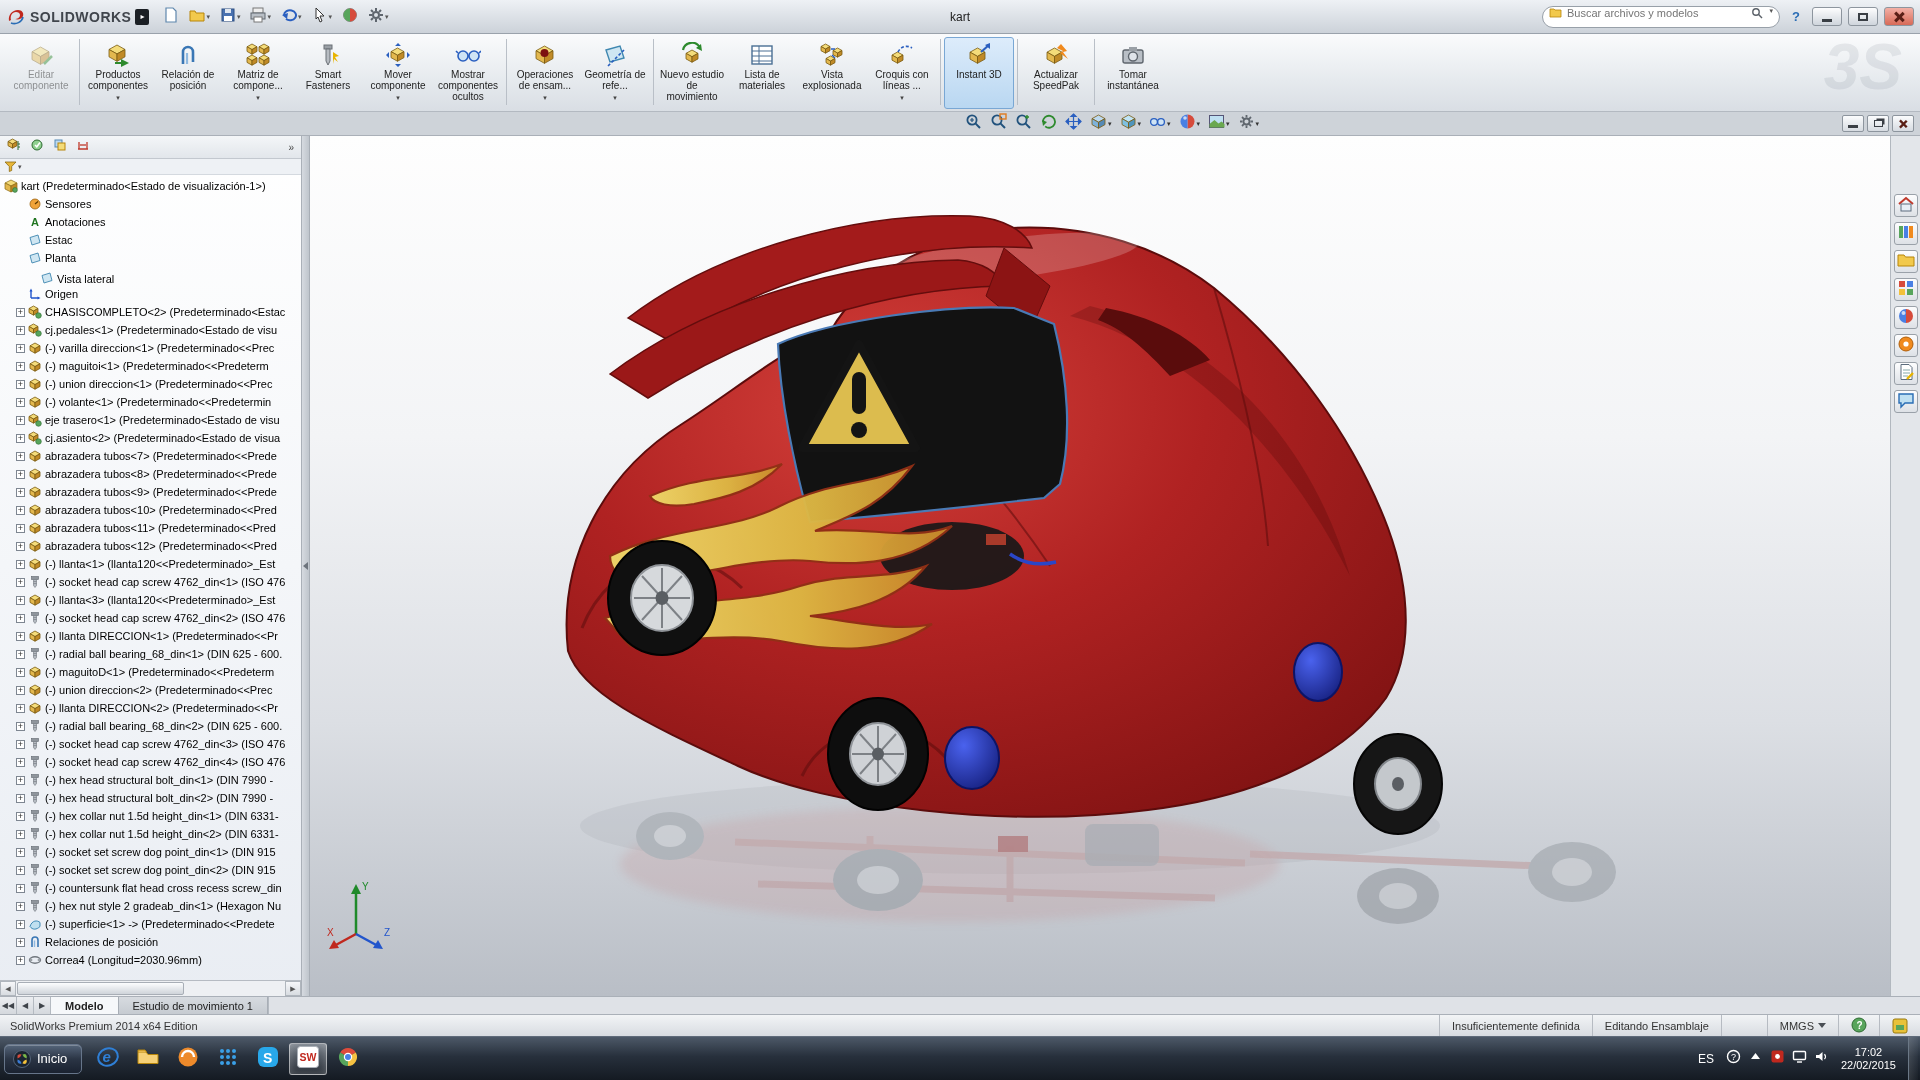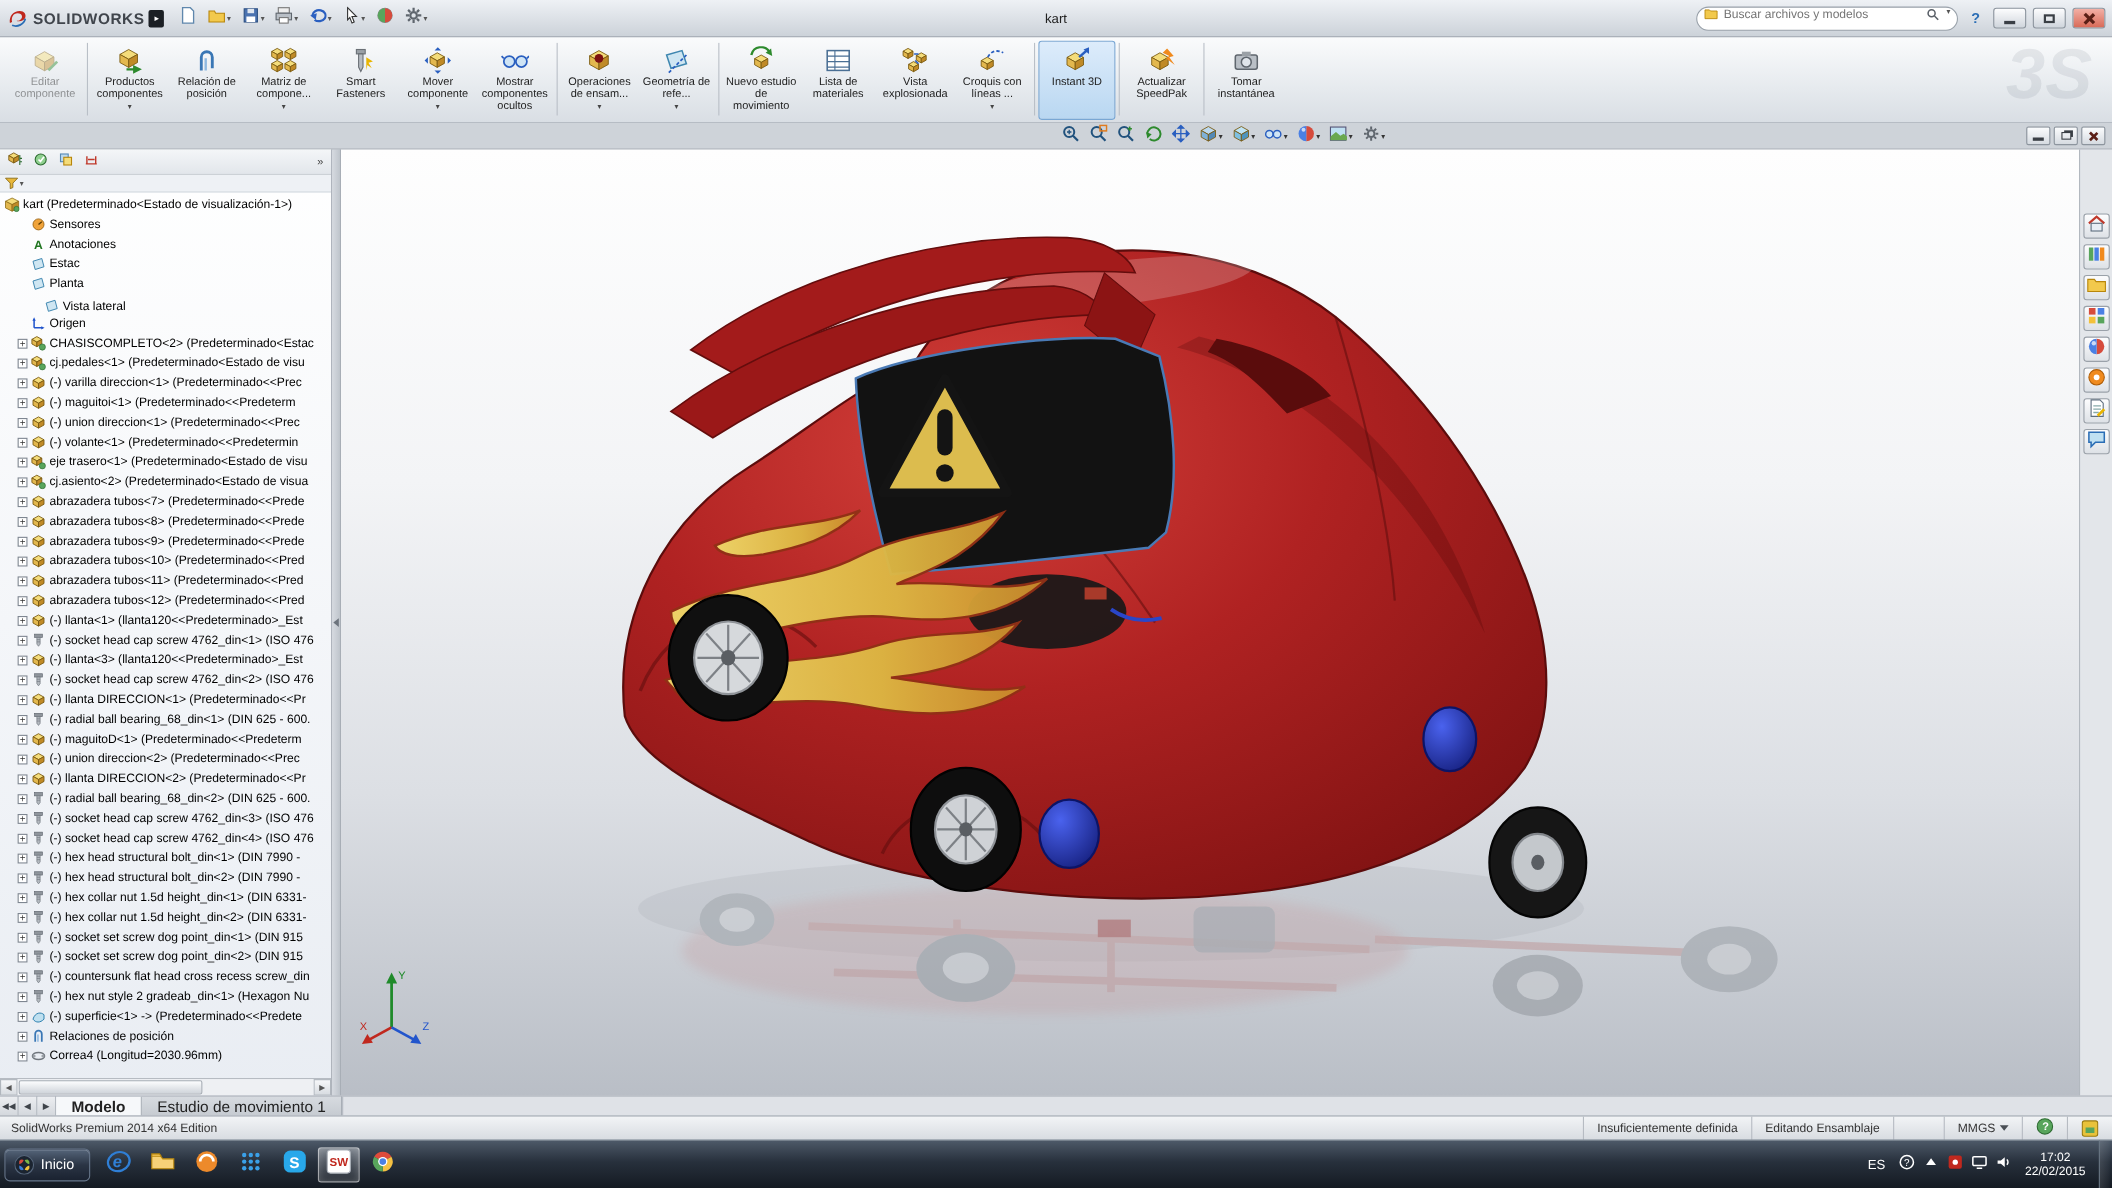--- a/index.html
+++ b/index.html
@@ -70,21 +70,21 @@
   
   #viewport{flex:1;height:100%;position:relative;background:linear-gradient(180deg,#fefefe 0%,#f3f4f6 35%,#dcdfe4 68%,#b9bec6 100%);overflow:hidden}
   #viewport svg.scene{position:absolute;inset:0;width:100%;height:100%}
   #triad{position:absolute;left:16px;bottom:46px;width:74px;height:74px}
   
   #rail{width:30px;height:100%;background:#e3e6ea;border-left:1px solid #b2b8bf;display:flex;flex-direction:column;align-items:center;padding-top:58px;gap:5px}
   .railbtn{width:24px;height:23px;border:1px solid #9aa1a9;border-radius:3px;background:linear-gradient(#fdfdfe,#dde1e6);display:flex;align-items:center;justify-content:center}
   
   #modeltabs{position:absolute;top:996px;left:0;width:100%;height:18px;background:#ccd1d7;border-top:1px solid #aab0b8;display:flex;align-items:stretch}
   .mnav{width:17px;display:flex;align-items:center;justify-content:center;border-right:1px solid #b4bac1;font-size:8px;color:#3f444a;background:linear-gradient(#eceef1,#d4d8dd)}
-  .mtab{padding:1px 14px;font-size:14px;color:#222;display:flex;align-items:center;border-right:1px solid #a8aeb6;background:linear-gradient(#d7dbe0,#c6cbd1)}
+  .mtab{padding:1px 14px;font-size:11px;color:#222;display:flex;align-items:center;border-right:1px solid #a8aeb6;background:linear-gradient(#d7dbe0,#c6cbd1)}
   .mtab.active{background:#f6f8fa;font-weight:bold}
   .mtrack{flex:1;background:#dfe2e7;border-left:1px solid #b4bac1}
   
   #statusbar{position:absolute;top:1014px;left:0;width:100%;height:22px;background:linear-gradient(#f2f4f6,#d8dce1);border-top:1px solid #aab0b8;display:flex;align-items:center;font-size:11px;color:#333}
   #status-left{padding:0 10px}
   .segs{margin-left:auto;display:flex;align-items:center;height:100%}
   .seg{display:flex;align-items:center;gap:4px;border-left:1px solid #b6bbc2;padding:0 12px;height:100%;white-space:nowrap}
   .seg.blank{width:46px}
   .segdrop{width:0;height:0;border-left:4px solid transparent;border-right:4px solid transparent;border-top:5px solid #4a4f55}
   

